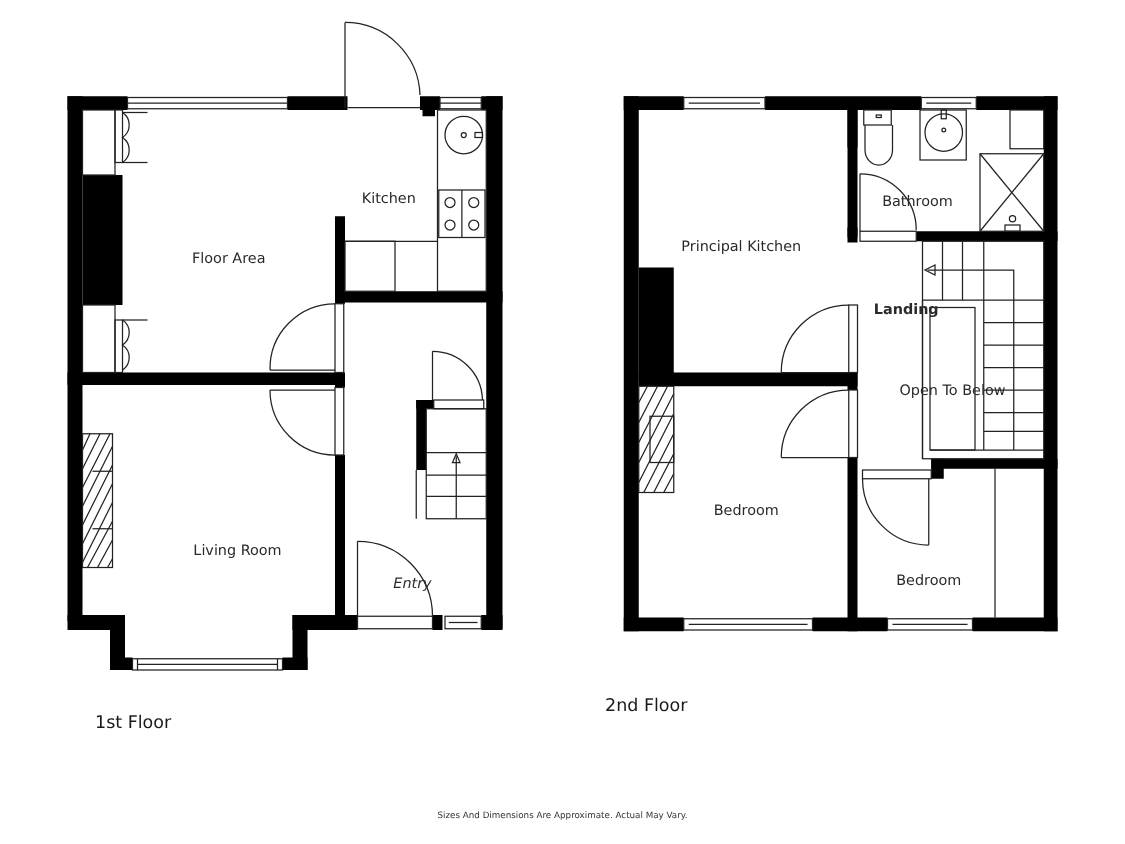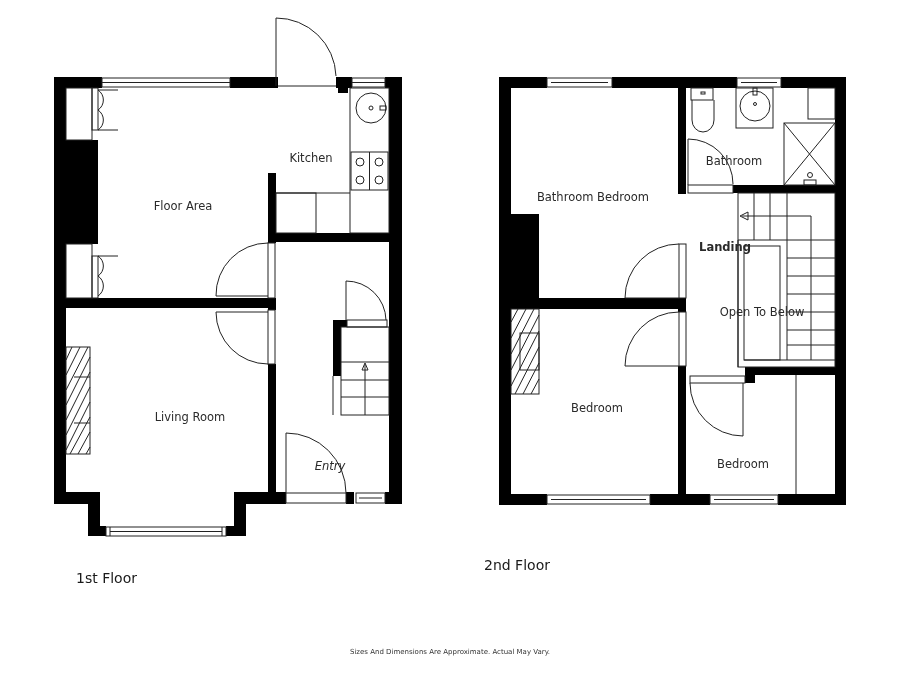--- a/index.html
+++ b/index.html
@@ -210,24 +210,24 @@
     <polyline points="742,216 811,216 811,240"></polyline>
     <path d="M748 212 L740 216 L748 220 Z"></path>
     <rect x="744" y="246" width="36" height="114"></rect>
     <line x1="738" y1="240" x2="738" y2="367"></line>
     <line x1="744" y1="360" x2="835" y2="360"></line>
   </g>
 </svg>
 
 <div class="lbl room" style="left:183px;top:206px;">Floor Area</div>
 <div class="lbl room" style="left:311px;top:158px;">Kitchen</div>
-<div class="lbl room" style="left:168px;top:417px;padding-left:44px;">Living Room</div>
+<div class="lbl room" style="left:168px;top:440px;padding-left:44px;">Living Room</div>
 <div class="lbl room" style="left:330px;top:466px;font-style:italic;">Entry</div>
 
-<div class="lbl room" style="left:593px;top:197px;">Bathroom Bedroom</div>
+<div class="lbl room" style="left:593px;top:197px;">Principal Kitchen</div>
 <div class="lbl room" style="left:734px;top:161px;">Bathroom</div>
 <div class="lbl room" style="left:725px;top:247px;font-weight:bold;">Landing</div>
 <div class="lbl room" style="left:762px;top:312px;">Open To Below</div>
 <div class="lbl room" style="left:597px;top:408px;">Bedroom</div>
 <div class="lbl room" style="left:743px;top:464px;">Bedroom</div>
 
 <div class="lbl floor" style="left:76px;top:570px;">1st Floor</div>
 <div class="lbl floor" style="left:484px;top:557px;">2nd Floor</div>
 
 <div class="lbl note" style="left:450px;top:652px;">Sizes And Dimensions Are Approximate. Actual May Vary.</div>

